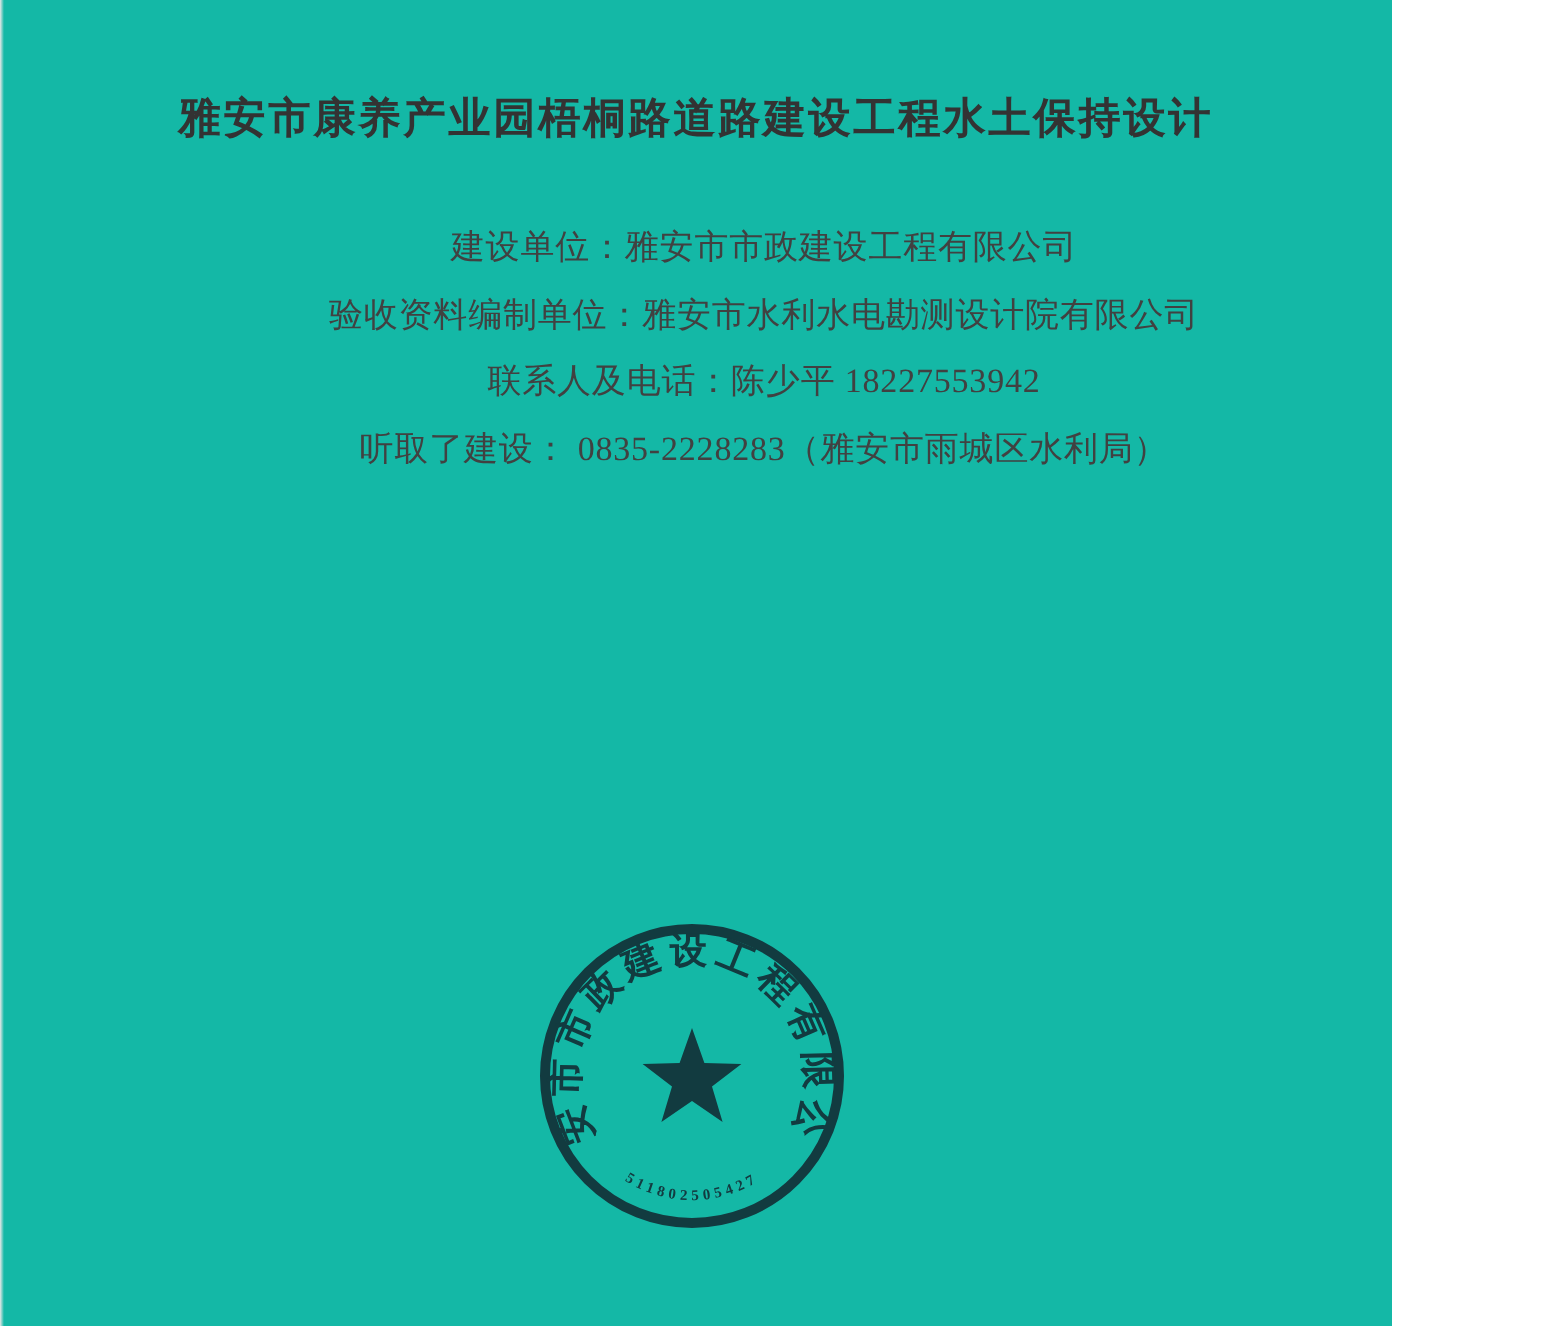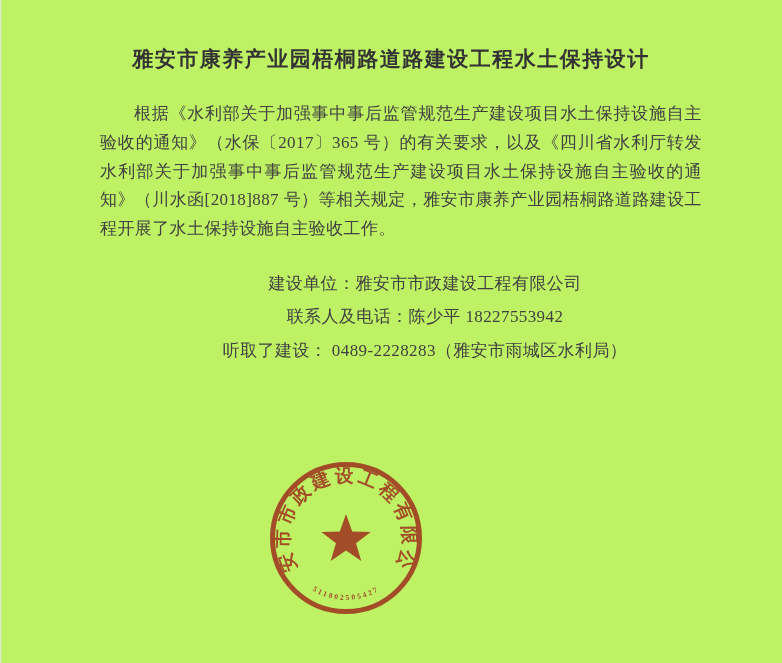--- a/index.html
+++ b/index.html
@@ -2,23 +2,23 @@
 <html><head>
 <meta charset="utf-8">
 <style>
   html, body {
     margin: 0;
     padding: 0;
     background: #ffffff;
   }
   .page {
     position: relative;
-    width: 782px;
+    width: 696px;
     height: 663px;
-    background: #bef264;
+    background: #14b8a6;
     overflow: hidden;
     font-family: "Liberation Serif", "DejaVu Serif", serif;
     color: #3f3f3f;
   }
   .scan-edge {
     position: absolute;
     left: 0; top: 0; bottom: 0;
     width: 2px;
     background: linear-gradient(to right, #e8e8e8, transparent);
   }
@@ -73,27 +73,27 @@
 <body>
 
 <div class="page">
   <div class="scan-edge"></div>
 
   <div class="doc-title">
     <div>雅安市康养产业园梧桐路道路建设工程水土保持设计</div>
   </div>
 
   <div class="body-text">
-    <p>根据《水利部关于加强事中事后监管规范生产建设项目水土保持设施自主验收的通知》（水保〔2017〕365 号）的有关要求，以及《四川省水利厅转发水利部关于加强事中事后监管规范生产建设项目水土保持设施自主验收的通知》（川水函[2018]887 号）等相关规定，雅安市康养产业园梧桐路道路建设工程开展了水土保持设施自主验收工作。</p>
   </div>
 
   <div class="contact-block">
     <div class="contact-line"><span class="contact-label">建设单位：</span><span class="contact-value">雅安市市政建设工程有限公司</span></div>
+    <div class="contact-line"><span class="contact-label">验收资料编制单位：</span><span class="contact-value">雅安市水利水电勘测设计院有限公司</span></div>
     <div class="contact-line"><span class="contact-label">联系人及电话：</span><span class="contact-value">陈少平 18227553942</span></div>
-    <div class="contact-line"><span class="contact-label">听取了建设：</span><span class="contact-value"> 0489-2228283（雅安市雨城区水利局）</span></div>
+    <div class="contact-line"><span class="contact-label">听取了建设：</span><span class="contact-value"> 0835-2228283（雅安市雨城区水利局）</span></div>
   </div>
 
   <svg class="seal" viewBox="0 0 160 160" xmlns="http://www.w3.org/2000/svg">
     <defs>
       <path id="sealArcTop" d="M 36.2 117.0 A 57 57 0 1 1 123.8 117.0" fill="none"></path>
       <path id="sealArcBottom" d="M 26.3 112.0 A 63 63 0 0 0 133.7 112.0" fill="none"></path>
     </defs>
     <circle cx="80" cy="80" r="73.5" fill="none" stroke="#d5394c" stroke-width="5"></circle>
     <polygon fill="#d5394c" points="80,56 86.2,73.5 104.7,74 90,85.2 95.3,103 80,92.5 64.7,103 70,85.2 55.3,74 73.8,73.5"></polygon>
     <text font-size="18.5" fill="#d5394c" letter-spacing="3.5">

